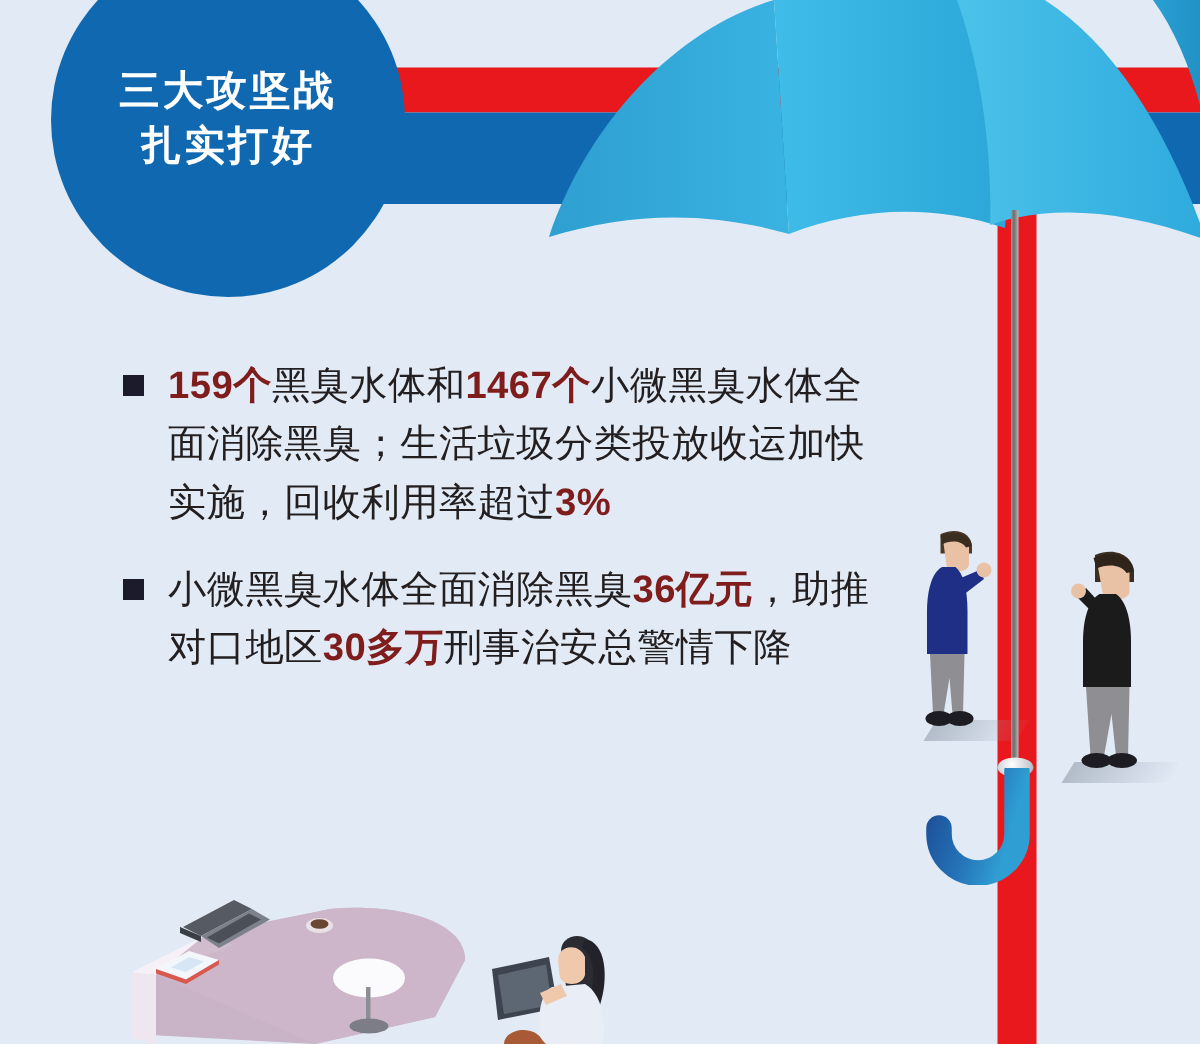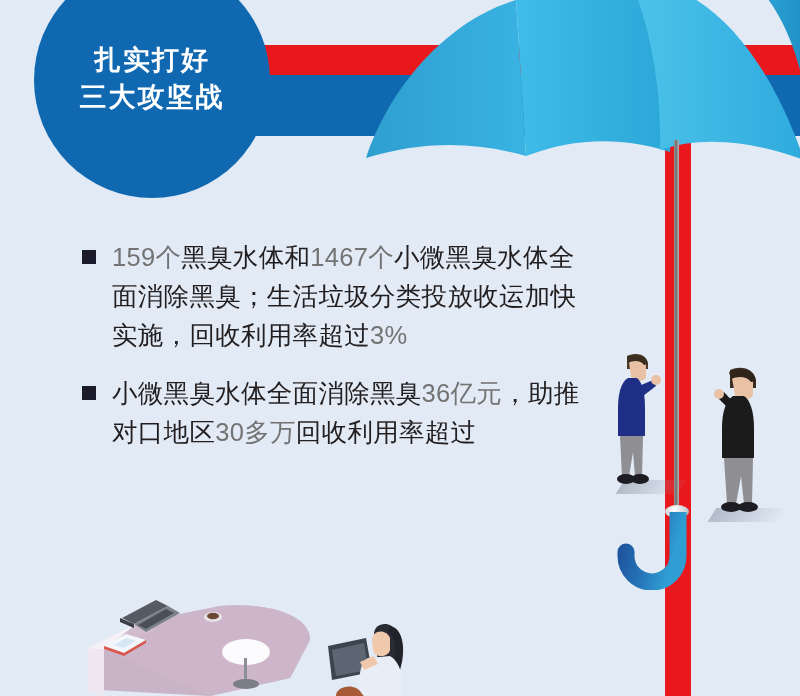--- a/index.html
+++ b/index.html
@@ -138,22 +138,22 @@
     height: 14px;
     background: #1b1b2b;
   }
   .bullet-text {
     font-size: 25.5px;
     line-height: 1.52;
     color: #231f20;
     letter-spacing: 0.3px;
   }
   .hl {
-    color: #737373;
-    font-weight: normal;
+    color: #7f1d1d;
+    font-weight: bold;
   }
 
   
   .person { position: absolute; z-index: 5; }
   .shadow {
     position: absolute;
     background: linear-gradient(to right, rgba(140,150,165,0.55), rgba(190,200,215,0.05));
     z-index: 4;
   }
 
@@ -202,22 +202,22 @@
       <path d="M 418 -12 C 458 20 480 92 480 158 L 480 -12 Z" fill="url(#pan4)"></path>
     </svg>
   </div>
 
   <div class="bar-blue-notch"></div>
   <div class="bar-red"></div>
   <div class="bar-blue"></div>
 
   <div class="title-circle"></div>
   <div class="title-text">
+    <span>三大攻坚战</span>
     <span>扎实打好</span>
-    <span>三大攻坚战</span>
   </div>
 
   <div class="shaft"></div>
   <div class="pole"></div>
   <div class="ferrule"></div>
   <div class="hook">
     <svg width="80" height="78" viewBox="0 0 80 78">
       <defs>
         <linearGradient id="hk" x1="0" y1="0" x2="1" y2="0.4">
           <stop offset="0%" stop-color="#1c4f98"></stop>
@@ -274,21 +274,21 @@
       <span class="bullet-mark"></span>
       <div class="bullet-text">
         <span class="hl">159个</span><span>黑臭水体和</span><span class="hl">1467个</span><span>小微黑臭水体全面消除黑臭；生活垃圾分类投放收运加快实施，回收利用率超过</span><span class="hl">3%</span>
       </div>
     </div>
 
 
     <div class="bullet-item">
       <span class="bullet-mark"></span>
       <div class="bullet-text">
-        <span>小微黑臭水体全面消除黑臭</span><span class="hl">36亿元</span><span>，助推对口地区</span><span class="hl">30多万</span><span>回收利用率超过</span>
+        <span>小微黑臭水体全面消除黑臭</span><span class="hl">36亿元</span><span>，助推对口地区</span><span class="hl">30多万</span><span>刑事治安总警情下降</span>
       </div>
     </div>
 
   </div>
 
   <div class="office">
     <svg width="420" height="96" viewBox="0 0 420 96">
 
       <path d="M 40 46 L 40 90 L 150 96 L 230 78 L 250 40 C 250 12 200 2 160 6 L 80 22 Z" fill="#c9b3c6"></path>
       <path d="M 28 48 L 28 92 L 44 96 L 44 50 Z" fill="#efe7ef"></path>

